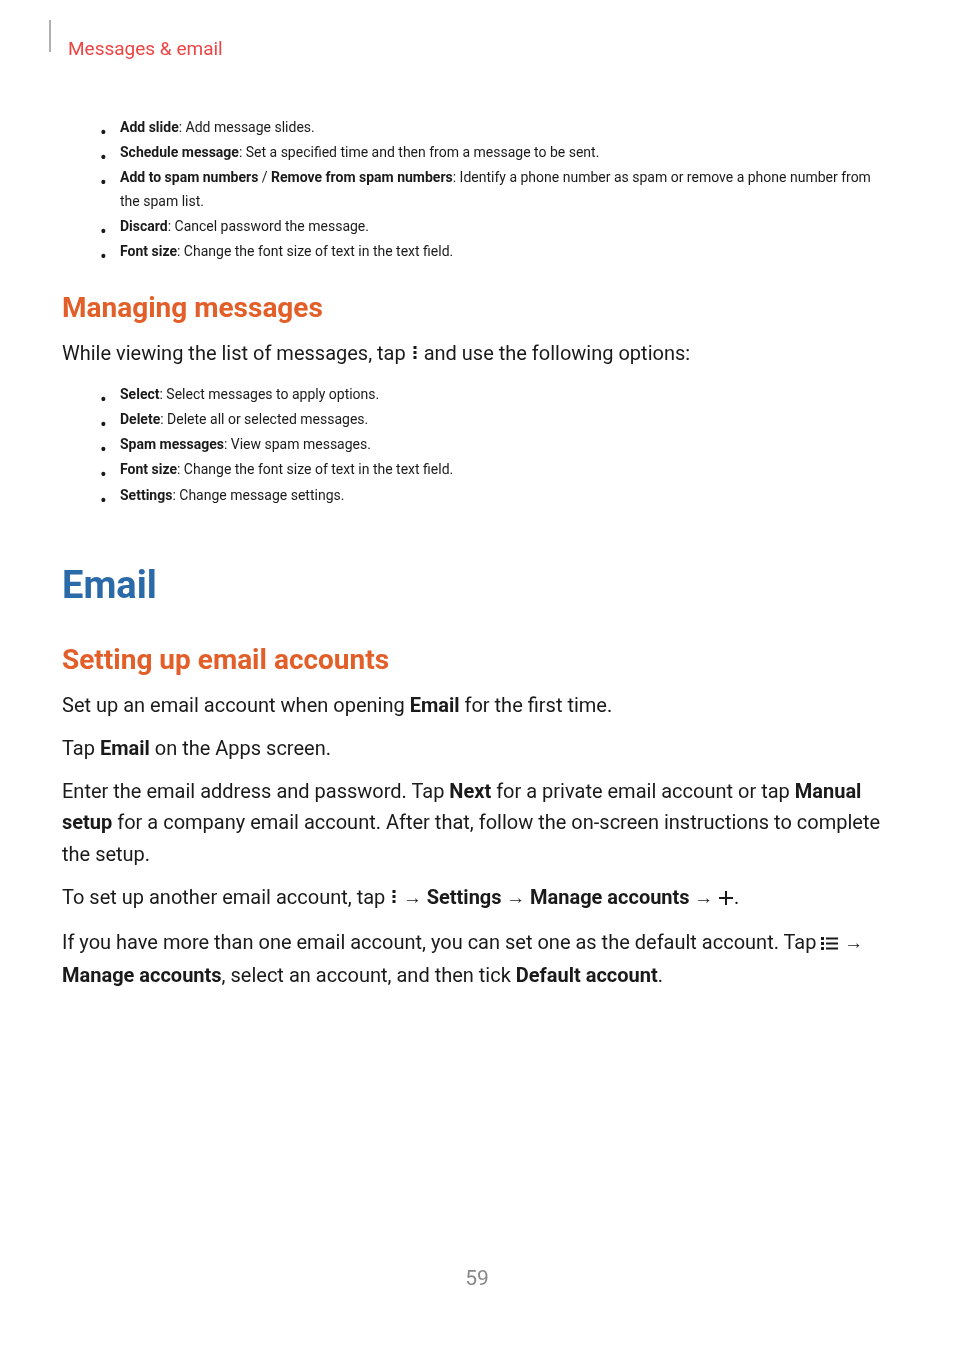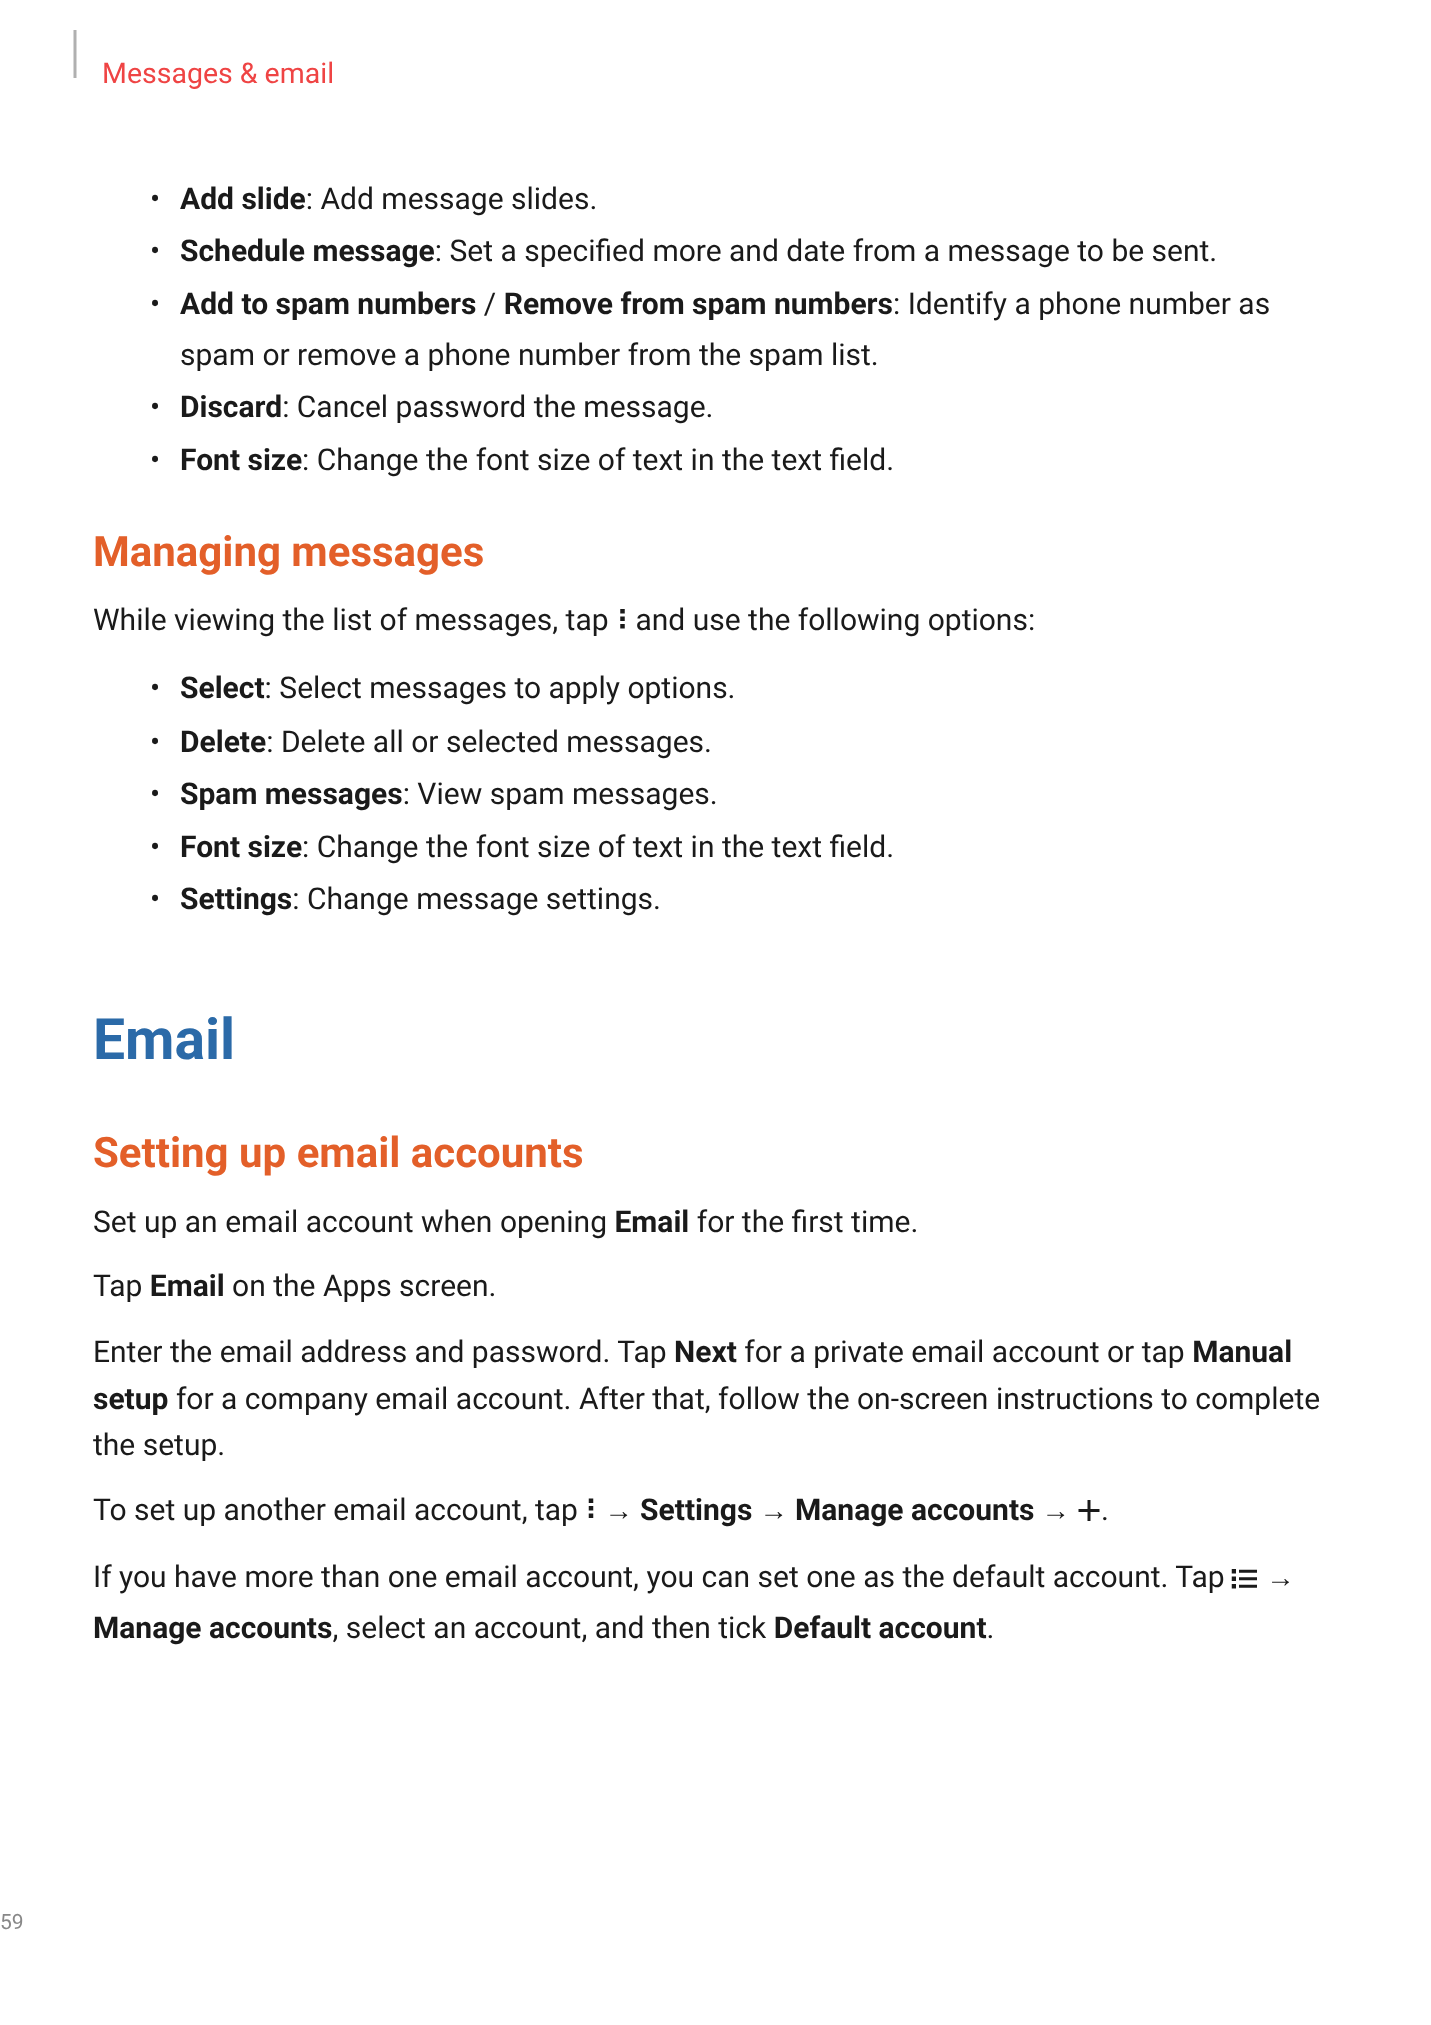--- a/index.html
+++ b/index.html
@@ -37,21 +37,21 @@
       margin-top: 5px;
     }
     .bullet-list {
       list-style: none;
       margin-left: 36px;
       margin-bottom: 28px;
     }
     .bullet-list li {
       position: relative;
       padding-left: 22px;
-      font-size: 20px;
+      font-size: 14px;
       line-height: 1.66;
       margin-bottom: 2px;
       color: #1a1a1a;
     }
     .bullet-list li::before {
       content: "•";
       position: absolute;
       left: 2px;
       top: 0;
       font-size: 20px;
@@ -78,22 +78,22 @@
       font-size: 20px;
       line-height: 1.56;
       margin-bottom: 12px;
       color: #1a1a1a;
     }
     .page-number {
       position: absolute;
       bottom: 60px;
       left: 0;
       right: 0;
-      text-align: left;
-      font-size: 14px;
+      text-align: center;
+      font-size: 21px;
       color: #888888;
     }
     .icon-more {
       display: inline-block;
       vertical-align: -1px;
     }
     .icon-plus {
       display: inline-block;
       vertical-align: -2px;
     }
@@ -107,21 +107,21 @@
   </style>
 </head>
 <body>
 
 <div class="page">
   <div class="header-line"></div>
   <div class="header-title">Messages &amp; email</div>
 
   <ul class="bullet-list">
     <li><span class="bold">Add slide</span><span>: Add message slides.</span></li>
-    <li><span class="bold">Schedule message</span><span>: Set a specified more and date from a message to be sent.</span></li>
+    <li><span class="bold">Schedule message</span><span>: Set a specified time and then from a message to be sent.</span></li>
     <li><span class="bold">Add to spam numbers</span><span> / </span><span class="bold">Remove from spam numbers</span><span>: Identify a phone number as spam or remove a phone number from the spam list.</span></li>
     <li><span class="bold">Discard</span><span>: Cancel password the message.</span></li>
     <li><span class="bold">Font size</span><span>: Change the font size of text in the text field.</span></li>
   </ul>
 
   <h2 class="h2-orange">Managing messages</h2>
 
   <p class="body-text">
     <span>While viewing the list of messages, tap </span><span class="icon-more"><svg width="8" height="16" viewBox="0 0 8 16">
           <rect x="2.5" y="1" width="3" height="3" fill="#1a1a1a"></rect>

